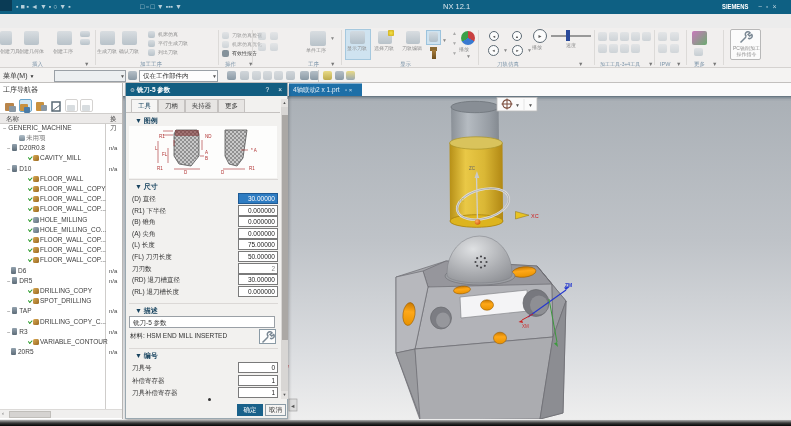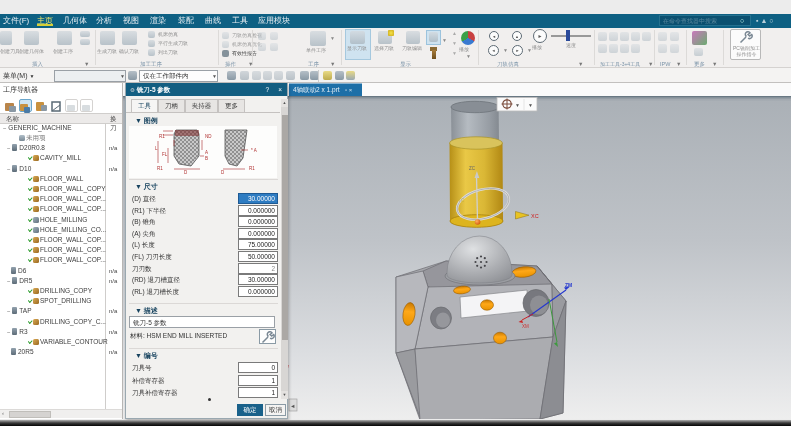--- a/index.html
+++ b/index.html
@@ -146,37 +146,29 @@
 <circle cx="507" cy="104" r="4.2" fill="none" stroke="#7a4a3a" stroke-width="1.2"></circle>
 <path d="M507 98.5v11M501.5 104h11" stroke="#7a4a3a" stroke-width="1"></path>
 <text x="515" y="107" font-size="5" fill="#555">▼</text>
 <line x1="524" y1="99" x2="524" y2="110" stroke="#ddd" stroke-width="0.7"></line>
 <text x="528" y="107" font-size="5" fill="#555">▼</text>
 <text x="286" y="368" font-size="5.5" fill="#cc2222">×</text>
 <rect x="289" y="399" width="8" height="12" fill="#dcdcdc" stroke="#9a9a9a" stroke-width="0.6"></rect>
 <text x="290" y="407.5" font-size="5.5" fill="#555">◄</text>
 </svg>
 
-
-<div class="ab" id="tabrow">
- <div class="tab" style="left:3px">文件(F)</div>
- <div class="tab" style="left:37px;color:#f3e96d;border-bottom:2px solid #d7cf35;height:11px">主页</div>
- <div class="tab" style="left:63px">几何体</div>
- <div class="tab" style="left:96px">分析</div>
- <div class="tab" style="left:123px">视图</div>
- <div class="tab" style="left:150px">渲染</div>
- <div class="tab" style="left:178px">装配</div>
- <div class="tab" style="left:205px">曲线</div>
- <div class="tab" style="left:232px">工具</div>
- <div class="tab" style="left:258px">应用模块</div>
- <div class="ab" style="left:659px;top:1px;width:92px;height:11px;background:#0b5070;border:1px solid #25718f"></div>
- <div class="ttxt" style="left:663px;top:2px;font-size:6px;color:rgba(255,255,255,.3)">在命令查找器中搜索</div>
- <div class="ttxt" style="left:740px;top:2px;color:#cfe">○</div>
- <div class="ttxt" style="left:756px;top:2px">▪ ▲ ○</div>
-</div>
+<div class="ab" id="titlebar">
+ <div class="ab" style="left:0;top:0;width:12px;height:11px;background:#0a3b55"></div>
+ <div class="ttxt" style="left:16px;top:2px">▪ ■ ▪ ◄ ▼ ▪ ○ ▼ ▪</div>
+ <div class="ttxt" style="left:140px;top:2px">□ ▫ □ ▼ ▪▪▪ ▼</div>
+ <div class="ttxt" style="left:443px;top:2px;color:#dfe9ee;font-size:7.5px">NX 12.1</div>
+ <div class="ttxt" style="left:722px;top:2px;color:#fff;font-weight:bold;font-size:7.5px;transform:scaleX(.78);transform-origin:0 0">SIEMENS</div>
+ <div class="ttxt" style="left:758px;top:2px;letter-spacing:4px">−▫×</div>
+</div>
+
 
 <div class="ab" id="ribbon">
  <div class="ric" style="left:0;top:3px;width:12px;height:14px"></div>
  <div class="ric" style="left:24px;top:3px;width:15px;height:14px"></div>
  <div class="ric" style="left:57px;top:3px;width:15px;height:14px"></div>
  <div class="ric" style="left:80px;top:3px;width:10px;height:6px"></div>
  <div class="ric" style="left:80px;top:11px;width:10px;height:6px"></div>
  <div class="rlab" style="left:0;top:21px">创建刀具</div>
  <div class="rlab" style="left:19px;top:21px">创建几何体</div>
  <div class="rlab" style="left:53px;top:21px">创建工序</div>

